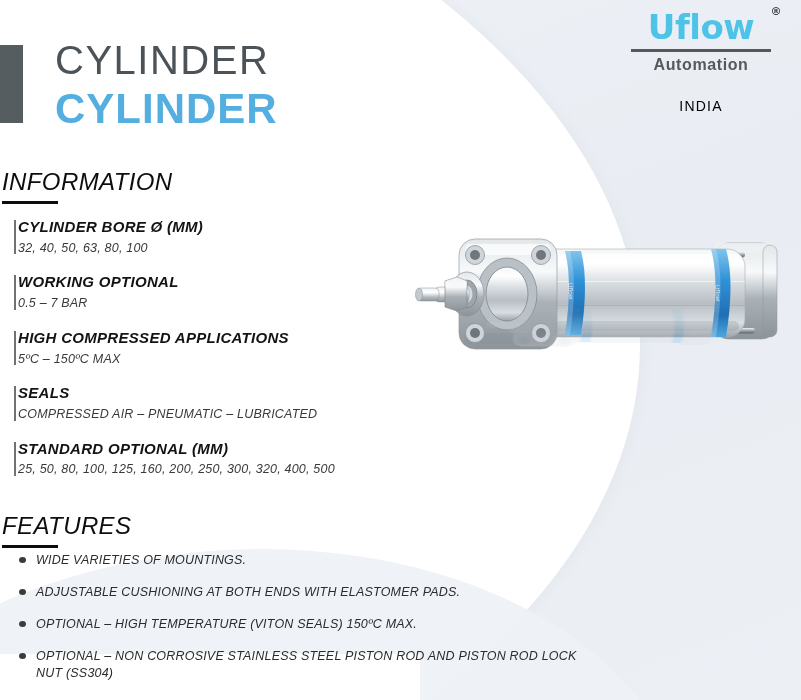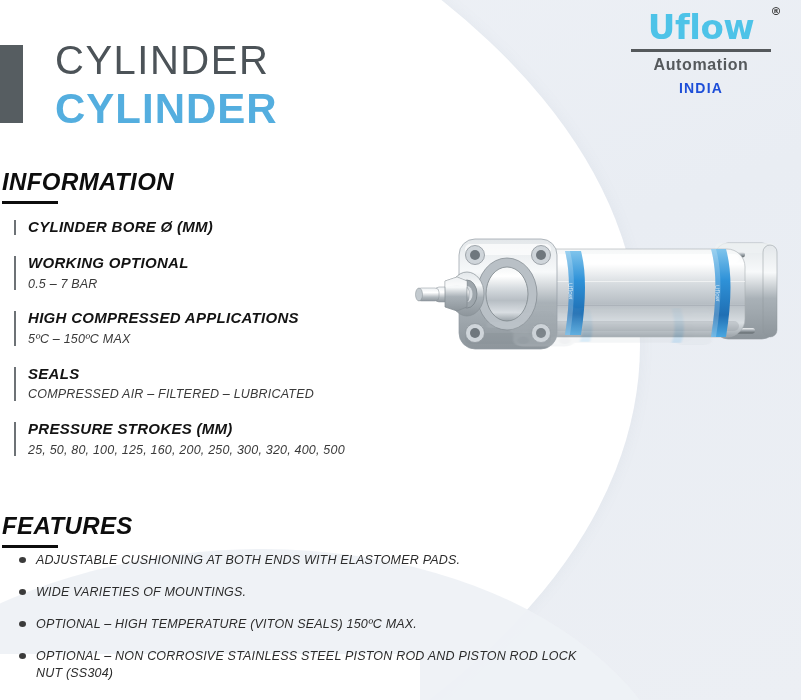--- a/index.html
+++ b/index.html
@@ -118,32 +118,32 @@
   }
   .logo-sub {
     font-size: 16px;
     font-weight: 700;
     color: #55595c;
     letter-spacing: 0.6px;
     line-height: 1.15;
   }
   .logo-country {
     font-size: 14px;
-    font-weight: 700;
-    color: #1d4ed8;
+    font-weight: 400;
+    color: #000000;
     letter-spacing: 1.2px;
-    margin-top: 6px;
+    margin-top: 24px;
   }
 
   
   .section-heading {
     position: absolute;
     left: 2px;
     font-style: italic;
-    font-weight: 700;
+    font-weight: 400;
     font-size: 24px;
     letter-spacing: 0.4px;
     color: #0d0d0d;
   }
   .section-heading .rule {
     width: 56px;
     height: 3px;
     background: #0d0d0d;
     margin-top: 5px;
   }
@@ -152,21 +152,21 @@
 
   
   .spec-list {
     position: absolute;
     left: 14px;
     top: 218px;
     width: 380px;
   }
   .spec {
     position: relative;
-    padding-left: 14px;
+    padding-left: 4px;
     margin-bottom: 17px;
   }
   .spec::before {
     content: "";
     position: absolute;
     left: 0;
     top: 2px;
     bottom: 2px;
     width: 2px;
     background: #6d7276;
@@ -265,47 +265,48 @@
   </div>
 
   <div class="section-heading" id="info-heading">
     <span>INFORMATION</span>
     <div class="rule"></div>
   </div>
 
   <div class="spec-list">
     <div class="spec">
       <div class="spec-title">CYLINDER BORE Ø (MM)</div>
+      <div class="spec-value">32, 40, 50, 63, 80, 100</div>
     </div>
     <div class="spec">
       <div class="spec-title">WORKING OPTIONAL</div>
       <div class="spec-value">0.5 – 7 BAR</div>
     </div>
     <div class="spec">
       <div class="spec-title">HIGH COMPRESSED APPLICATIONS</div>
       <div class="spec-value">5ºC – 150ºC MAX</div>
     </div>
     <div class="spec">
       <div class="spec-title">SEALS</div>
-      <div class="spec-value">COMPRESSED AIR – FILTERED – LUBRICATED</div>
+      <div class="spec-value">COMPRESSED AIR – PNEUMATIC – LUBRICATED</div>
     </div>
     <div class="spec">
-      <div class="spec-title">PRESSURE STROKES (MM)</div>
+      <div class="spec-title">STANDARD OPTIONAL (MM)</div>
       <div class="spec-value">25, 50, 80, 100, 125, 160, 200, 250, 300, 320, 400, 500</div>
     </div>
   </div>
 
   <div class="section-heading" id="features-heading">
     <span>FEATURES</span>
     <div class="rule"></div>
   </div>
 
   <div class="feature-list">
+    <div class="feature">WIDE VARIETIES OF MOUNTINGS.</div>
     <div class="feature">ADJUSTABLE CUSHIONING AT BOTH ENDS WITH ELASTOMER PADS.</div>
-    <div class="feature">WIDE VARIETIES OF MOUNTINGS.</div>
     <div class="feature">OPTIONAL – HIGH TEMPERATURE (VITON SEALS) 150ºC MAX.</div>
     <div class="feature">OPTIONAL – NON CORROSIVE STAINLESS STEEL PISTON ROD AND PISTON ROD LOCK NUT (SS304)</div>
   </div>
 
   <div class="product">
     <svg class="prod-svg" viewBox="0 0 380 175" xmlns="http://www.w3.org/2000/svg" aria-hidden="true">
       <defs>
         <linearGradient id="steel" x1="0" y1="0" x2="0" y2="1">
           <stop offset="0" stop-color="#f4f6f7"></stop>
           <stop offset="0.17" stop-color="#ffffff"></stop>

